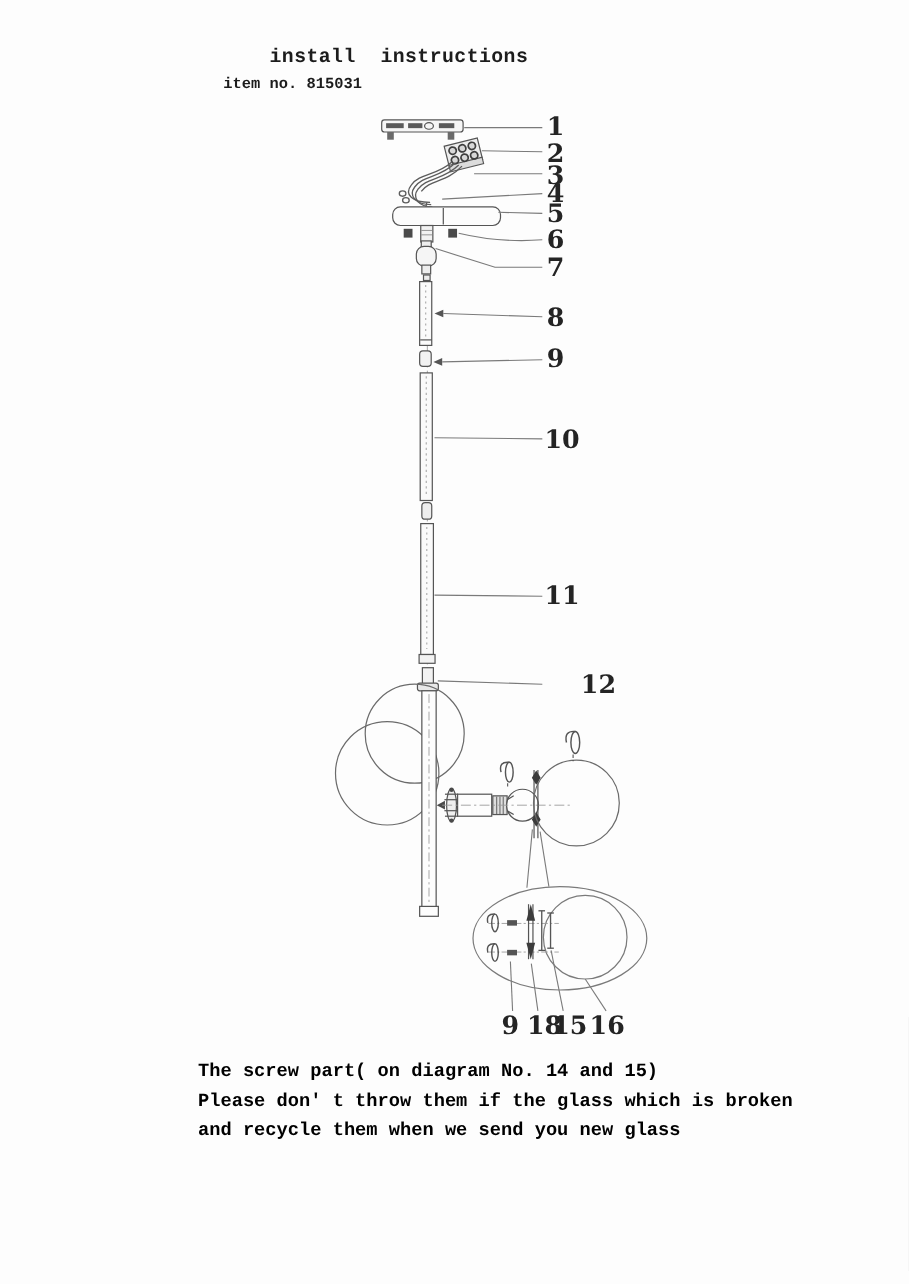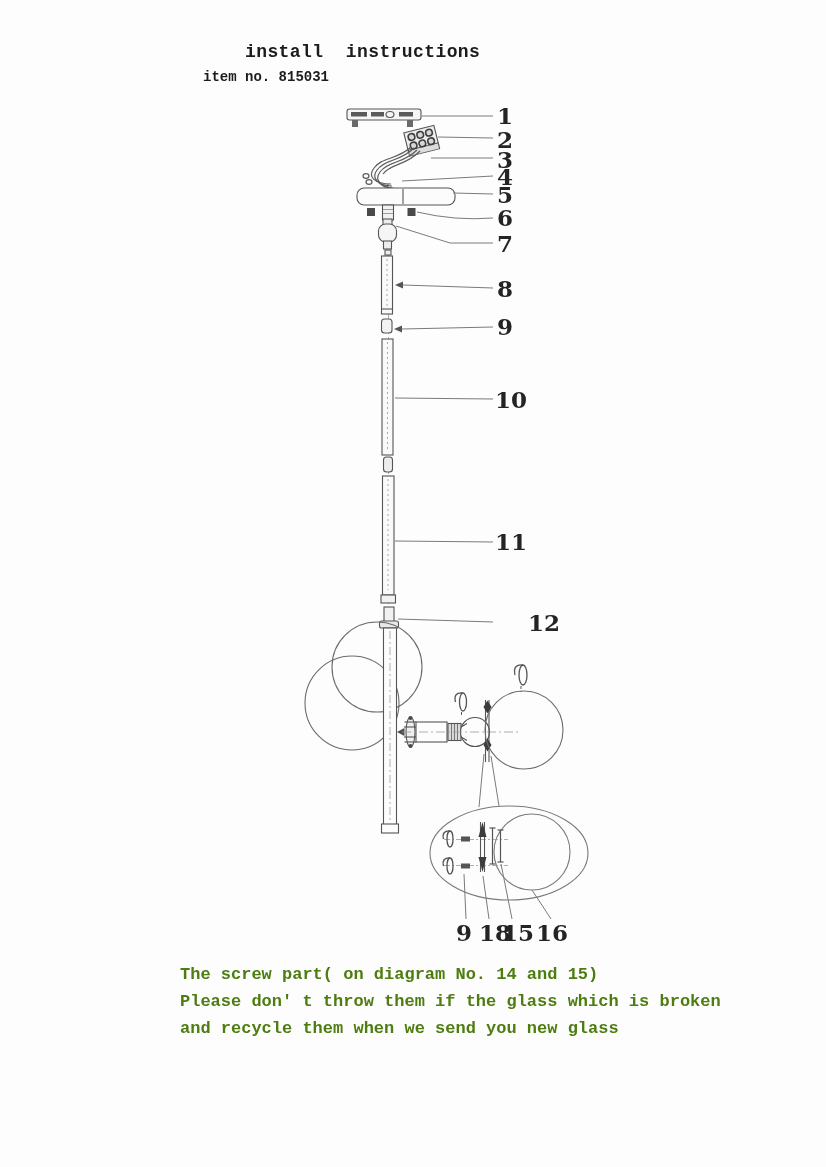--- a/index.html
+++ b/index.html
@@ -10,21 +10,21 @@
     padding-left:32px;
   }
   .txt { position:absolute; color:#1c1c1c; white-space:pre; }
   .title   { left:245px; top:42px;  font-size:18px; font-weight:bold; letter-spacing:.4px; }
   .itemno  { left:203px; top:69px;  font-size:14px; font-weight:bold; }
   .callout {
     position:absolute; font-family:"DejaVu Serif", serif; font-weight:bold;
     font-size:23px; line-height:23px; color:#242424; white-space:pre;
   }
   .note { position:absolute; left:180px; top:961px; font-size:17px;
-          font-weight:bold; line-height:27px; color:#4d7c0f; }
+          font-weight:bold; line-height:27px; color:#000000; }
   .note div { white-space:pre; }
   svg.diagram { position:absolute; left:0; top:0; }
 </style>
 </head>
 <body>
 
 <div class="page">
 
   <div class="txt title">install  instructions</div>
   <div class="txt itemno">item no. 815031</div>

